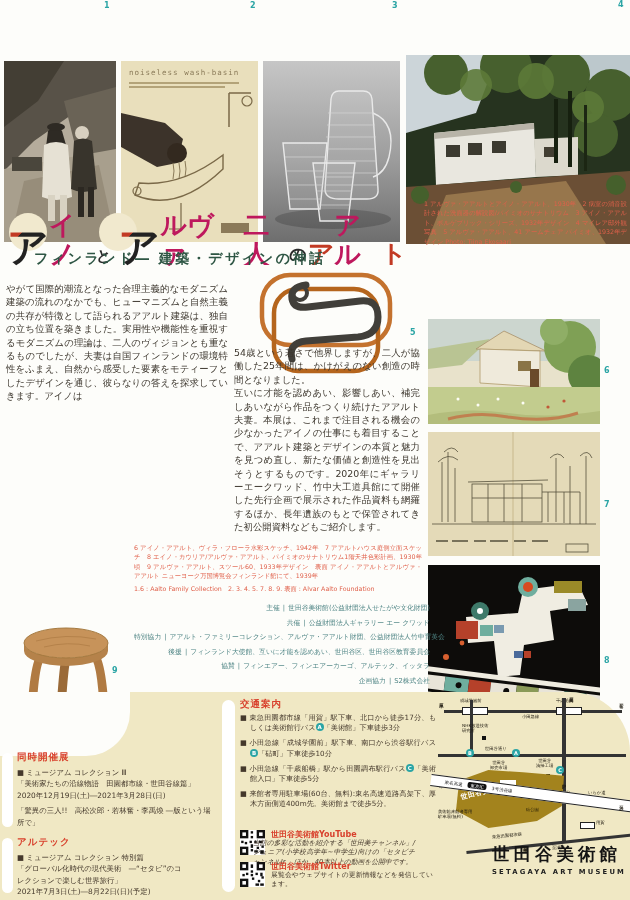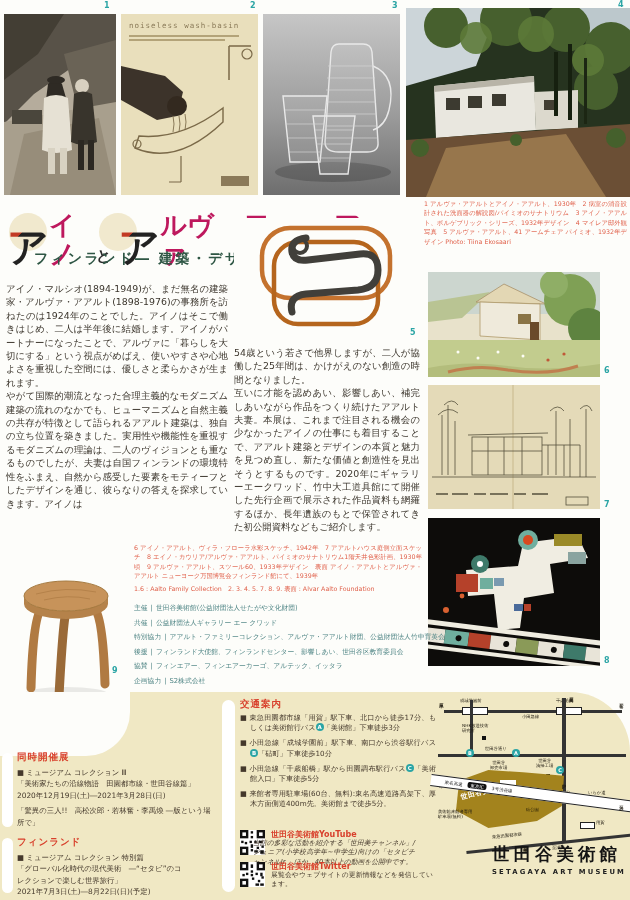--- a/index.html
+++ b/index.html
@@ -1,24 +1,24 @@
 <!DOCTYPE html>
 <html><head>
 <meta charset="utf-8">
 <style>
   html,body{margin:0;padding:0;background:#888;}
   #canvas{position:relative;width:630px;height:900px;background:#fdfdfa;overflow:hidden;
     font-family:"DejaVu Sans",sans-serif;margin:0 auto;}
   .abs{position:absolute;}
   .num{color:#2ba5a5;font-size:8px;font-weight:bold;font-family:"DejaVu Sans",sans-serif;}
-  .photo{position:absolute;overflow:hidden;}
+  .photo{position:absolute;overflow:hidden;margin-top:47px;}
   .cap{color:#e0604a;font-size:6.3px;line-height:9.4px;text-align:justify;}
   .body-txt{color:#3b352c;font-size:9.4px;line-height:13.4px;text-align:justify;}
   .body-txt p{margin:0;}
-  .org-line{color:#4f8585;font-size:6.8px;line-height:14.6px;white-space:nowrap;}
+  .org-line{color:#4f8585;font-size:6.8px;line-height:14.6px;white-space:nowrap;text-align:right;}
   .org-sep{padding:0 3px;}
   .red-head{color:#d8402c;font-weight:bold;font-size:9.5px;letter-spacing:1px;}
   .exh{font-size:7.4px;line-height:11.4px;color:#45392c;}
   .exh div{margin:0;}
   .exh .gap{height:4px;}
   .notice{font-size:6.4px;line-height:9.4px;color:#4a4031;text-align:justify;text-indent:44px;font-weight:bold;}
   .access-item{font-size:7.2px;line-height:10.2px;color:#45392c;padding-left:10px;text-indent:-10px;text-align:justify;}
   .badge{display:inline-block;width:8px;height:8px;line-height:8px;border-radius:50%;background:#2ba5a5;color:#fff;font-size:5.5px;text-align:center;text-indent:0;font-weight:bold;vertical-align:1px;}
   .social-label{color:#d8402c;font-weight:bold;font-size:8px;}
   .social-text{font-size:6.8px;line-height:9.4px;color:#45392c;text-align:justify;}
@@ -174,21 +174,20 @@
       <span class="mid-t" style="margin-left:14px;">二人</span>
       <span class="sm-t" style="font-size:17px;">の</span>
       <span class="mid-t red-t">ア</span>
       <span class="mid-t">アル</span>
       <span class="mid-t red-t">ト</span>
     </div>
   </div>
   <div class="abs subtitle" style="left:34px;top:250px;">フィンランド― 建築・デザインの神話</div>
 
   <div class="abs body-txt" style="left:6px;top:282px;width:222px;">
-    <p>アイノ・マルシオ(1894-1949)が、まだ無名の建築家・アルヴァ・アアルト(1898-1976)の事務所を訪ねたのは1924年のことでした。アイノはそこで働きはじめ、二人は半年後に結婚します。アイノがパートナーになったことで、アルヴァに「暮らしを大切にする」という視点がめばえ、使いやすさや心地よさを重視した空間には、優しさと柔らかさが生まれます。</p>
     <p>やがて国際的潮流となった合理主義的なモダニズム建築の流れのなかでも、ヒューマニズムと自然主義の共存が特徴として語られるアアルト建築は、独自の立ち位置を築きました。実用性や機能性を重視するモダニズムの理論は、二人のヴィジョンとも重なるものでしたが、夫妻は自国フィンランドの環境特性をふまえ、自然から感受した要素をモティーフとしたデザインを通じ、彼らなりの答えを探求していきます。アイノは</p>
   </div>
 
   <div class="photo" style="left:234px;top:218px;width:172px;height:122px;background:#fdfdfa;">
     <svg width="172" height="122" viewBox="0 0 172 122">
       <rect x="28" y="10" width="128" height="70" rx="28" fill="none" stroke="#c4722e" stroke-width="4.5"></rect>
       <rect x="40" y="24" width="104" height="82" rx="24" fill="none" stroke="#b5651d" stroke-width="4.5"></rect>
       <g fill="none" stroke="#413f3a" stroke-width="7" stroke-linecap="round">
         <path d="M72,20 Q56,22 58,34 Q60,44 74,42 L126,36 Q144,34 144,52 Q144,70 124,72 L72,76 Q54,78 58,94"></path>
       </g>
@@ -298,21 +297,21 @@
 
   <div class="abs" style="left:134px;top:543px;width:288px;">
     <div class="cap">6 アイノ・アアルト、ヴィラ・フローラ水彩スケッチ、1942年　7 アアルトハウス庭側立面スケッチ　8 エイノ・カウリア/アルヴァ・アアルト、パイミオのサナトリウム1階天井色彩計画、1930年頃　9 アルヴァ・アアルト、スツール60、1933年デザイン　表面 アイノ・アアルトとアルヴァ・アアルト ニューヨーク万国博覧会フィンランド館にて、1939年</div>
     <div class="cap" style="margin-top:3px;">1.6 : Aalto Family Collection　2. 3. 4. 5. 7. 8. 9. 表面 : Alvar Aalto Foundation</div>
   </div>
 
   <div class="abs" style="left:134px;top:601px;width:296px;">
     <div class="org-line"><span>主催</span><span class="org-sep">|</span><span>世田谷美術館(公益財団法人せたがや文化財団)</span></div>
     <div class="org-line"><span>共催</span><span class="org-sep">|</span><span>公益財団法人ギャラリー エー クワッド</span></div>
     <div class="org-line"><span>特別協力</span><span class="org-sep">|</span><span>アアルト・ファミリーコレクション、アルヴァ・アアルト財団、公益財団法人竹中育英会</span></div>
-    <div class="org-line"><span>後援</span><span class="org-sep">|</span><span>フィンランド大使館、フィンランドセンター、影響しあい、世田谷区教育委員会</span></div>
+    <div class="org-line"><span>後援</span><span class="org-sep">|</span><span>フィンランド大使館、互いに才能を認めあい、世田谷区、世田谷区教育委員会</span></div>
     <div class="org-line"><span>協賛</span><span class="org-sep">|</span><span>フィンエアー、フィンエアーカーゴ、アルテック、イッタラ</span></div>
     <div class="org-line"><span>企画協力</span><span class="org-sep">|</span><span>S2株式会社</span></div>
   </div>
 
   <div class="photo" style="left:8px;top:556px;width:112px;height:148px;background:#fdfdfa;">
     <svg width="112" height="148" viewBox="0 0 112 148">
       <ellipse cx="58" cy="138" rx="42" ry="7" fill="#000" opacity="0.08"></ellipse>
       <g fill="none" stroke-linecap="round">
         <path d="M34,52 Q25,60 23,132" stroke="#b07a42" stroke-width="9"></path>
         <path d="M86,52 Q95,60 97,128" stroke="#b07a42" stroke-width="9"></path>
@@ -338,21 +337,21 @@
     <div class="exh" style="margin-top:3px;">
       <div>■ ミュージアム コレクション Ⅲ</div>
       <div>「美術家たちの沿線物語　田園都市線・世田谷線篇」</div>
       <div>2020年12月19日(土)―2021年3月28日(日)</div>
       <div class="gap"></div>
       <div>「驚異の三人!!　高松次郎・若林奮・李禹煥 ―版という場所で」</div>
     </div>
   </div>
 
   <div class="abs" style="left:17px;top:836px;width:200px;">
-    <div class="red-head">フィンランド</div>
+    <div class="red-head">アルテック</div>
     <div class="exh" style="margin-top:3px;">
       <div>■ ミュージアム コレクション 特別篇</div>
       <div style="width:168px;">「グローバル化時代の現代美術　―“セタビ”のコレクションで楽しむ世界旅行」</div>
       <div>2021年7月3日(土)―8月22日(日)(予定)</div>
     </div>
   </div>
 
   <div class="abs red-head" style="left:240px;top:698px;">交通案内</div>
   <div class="abs" style="left:240px;top:713px;width:196px;display:flex;flex-direction:column;gap:5px;">
     <div class="access-item">

